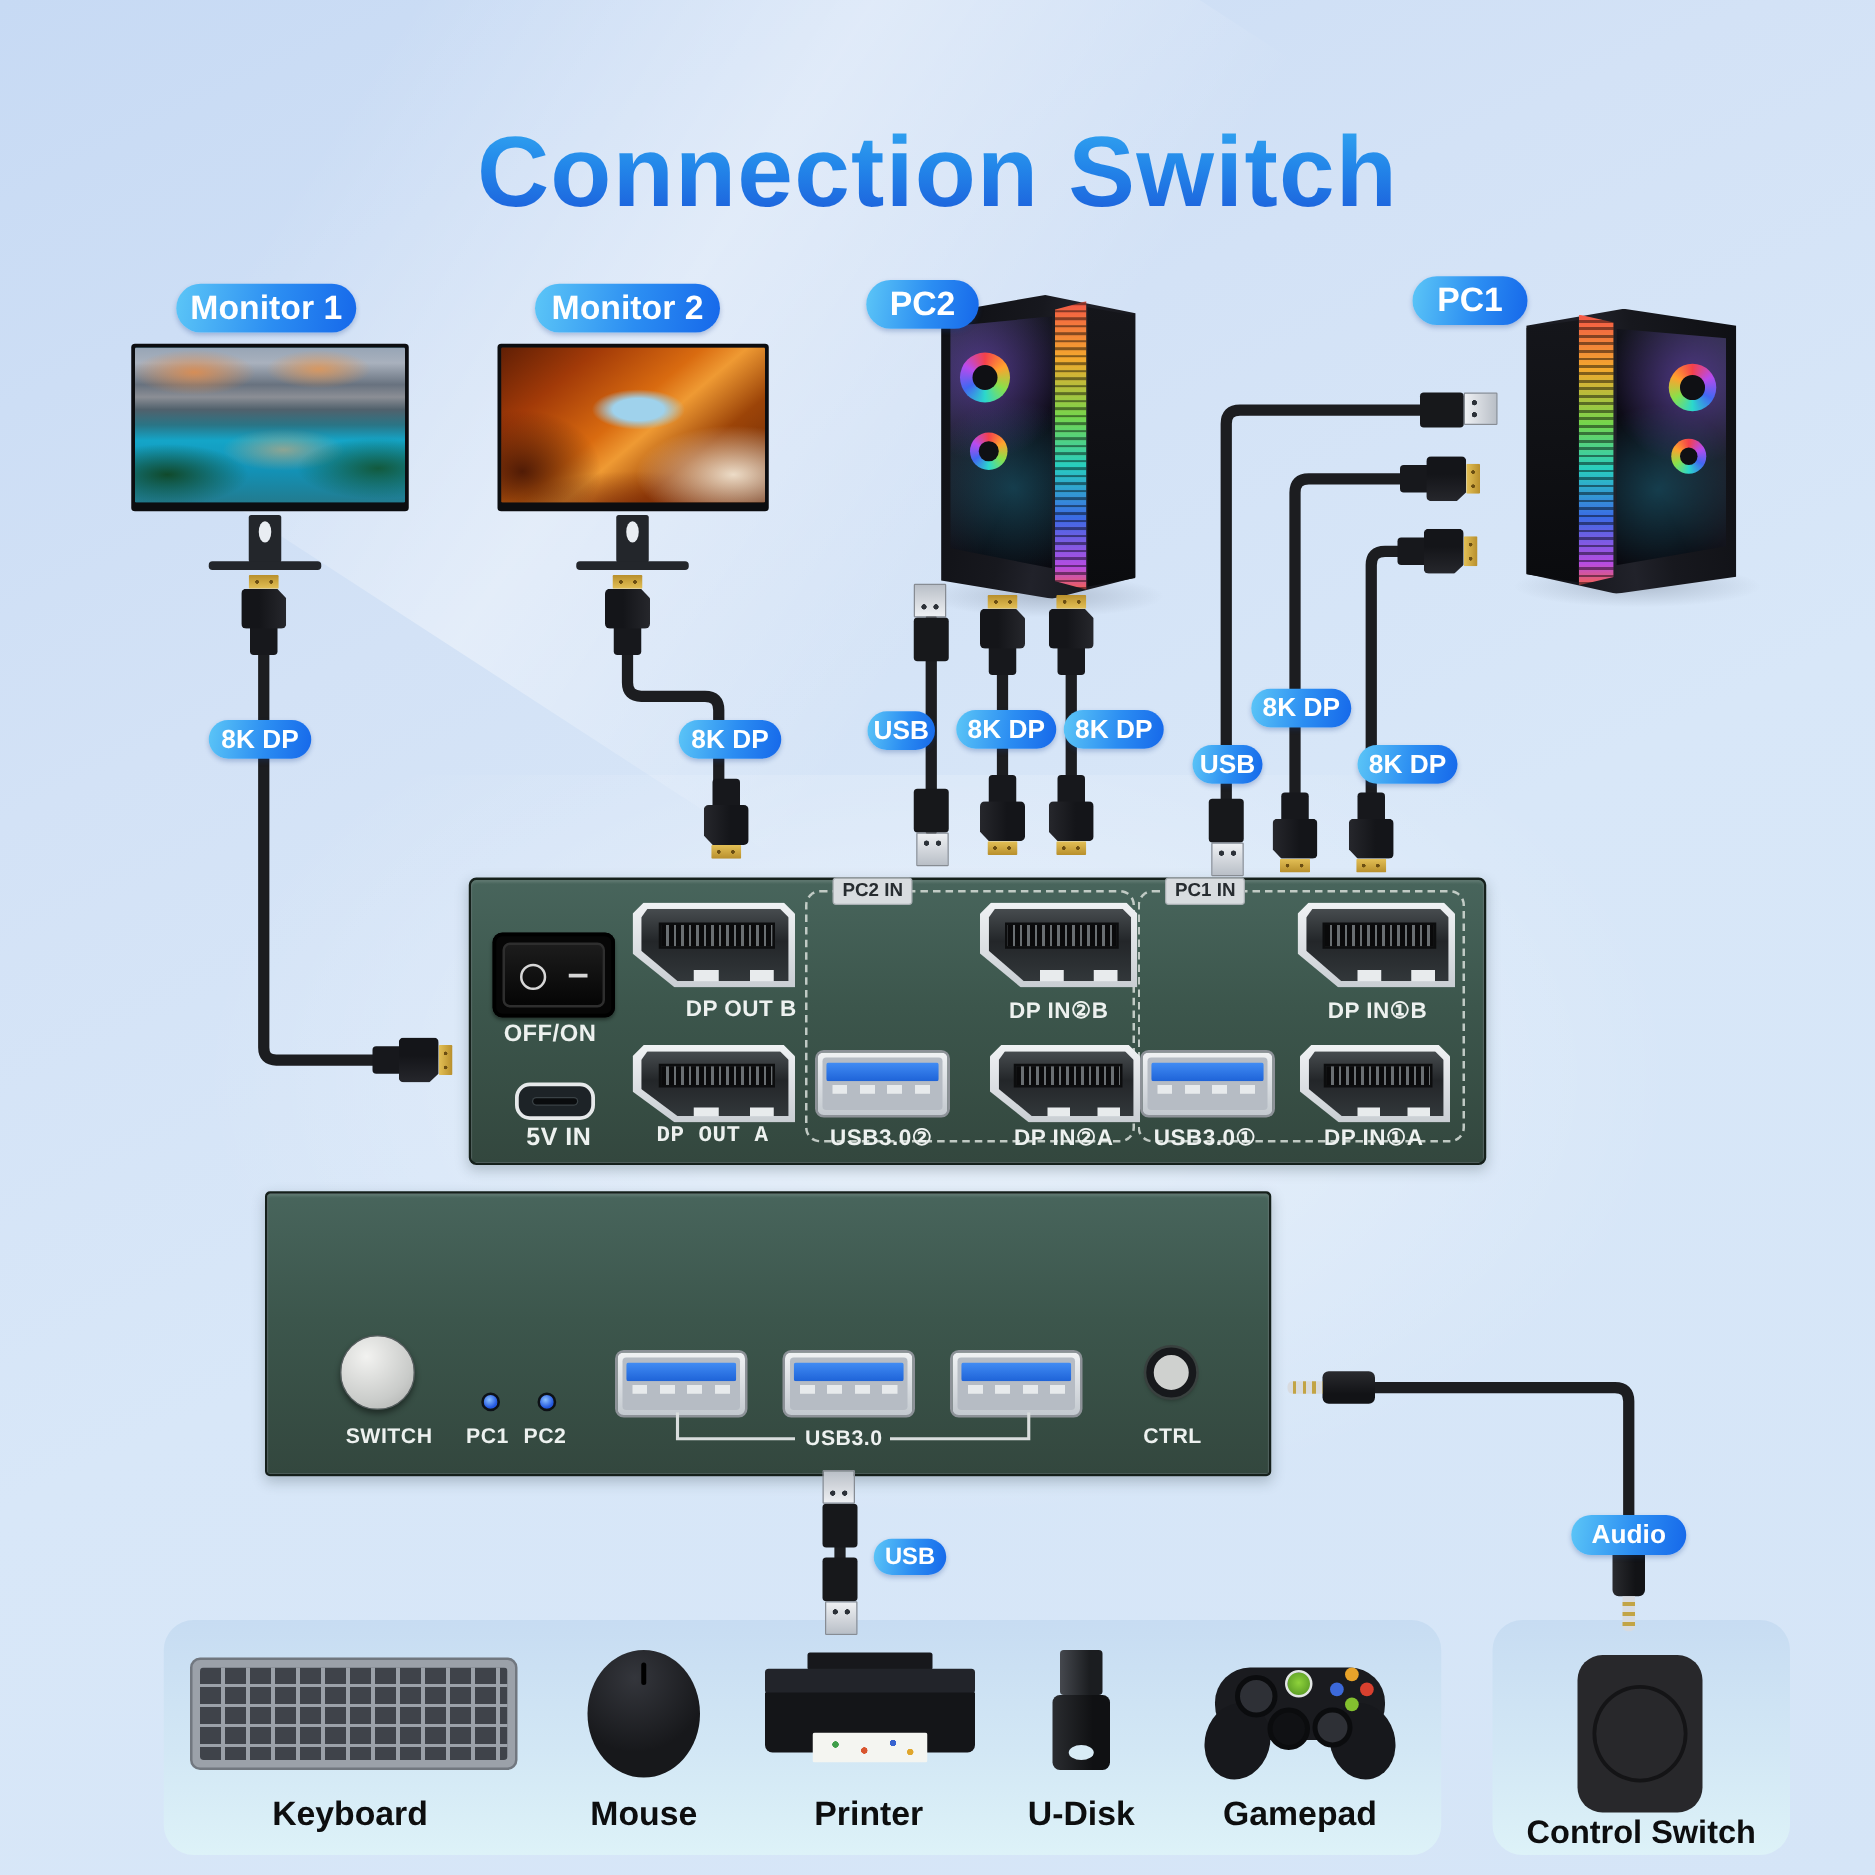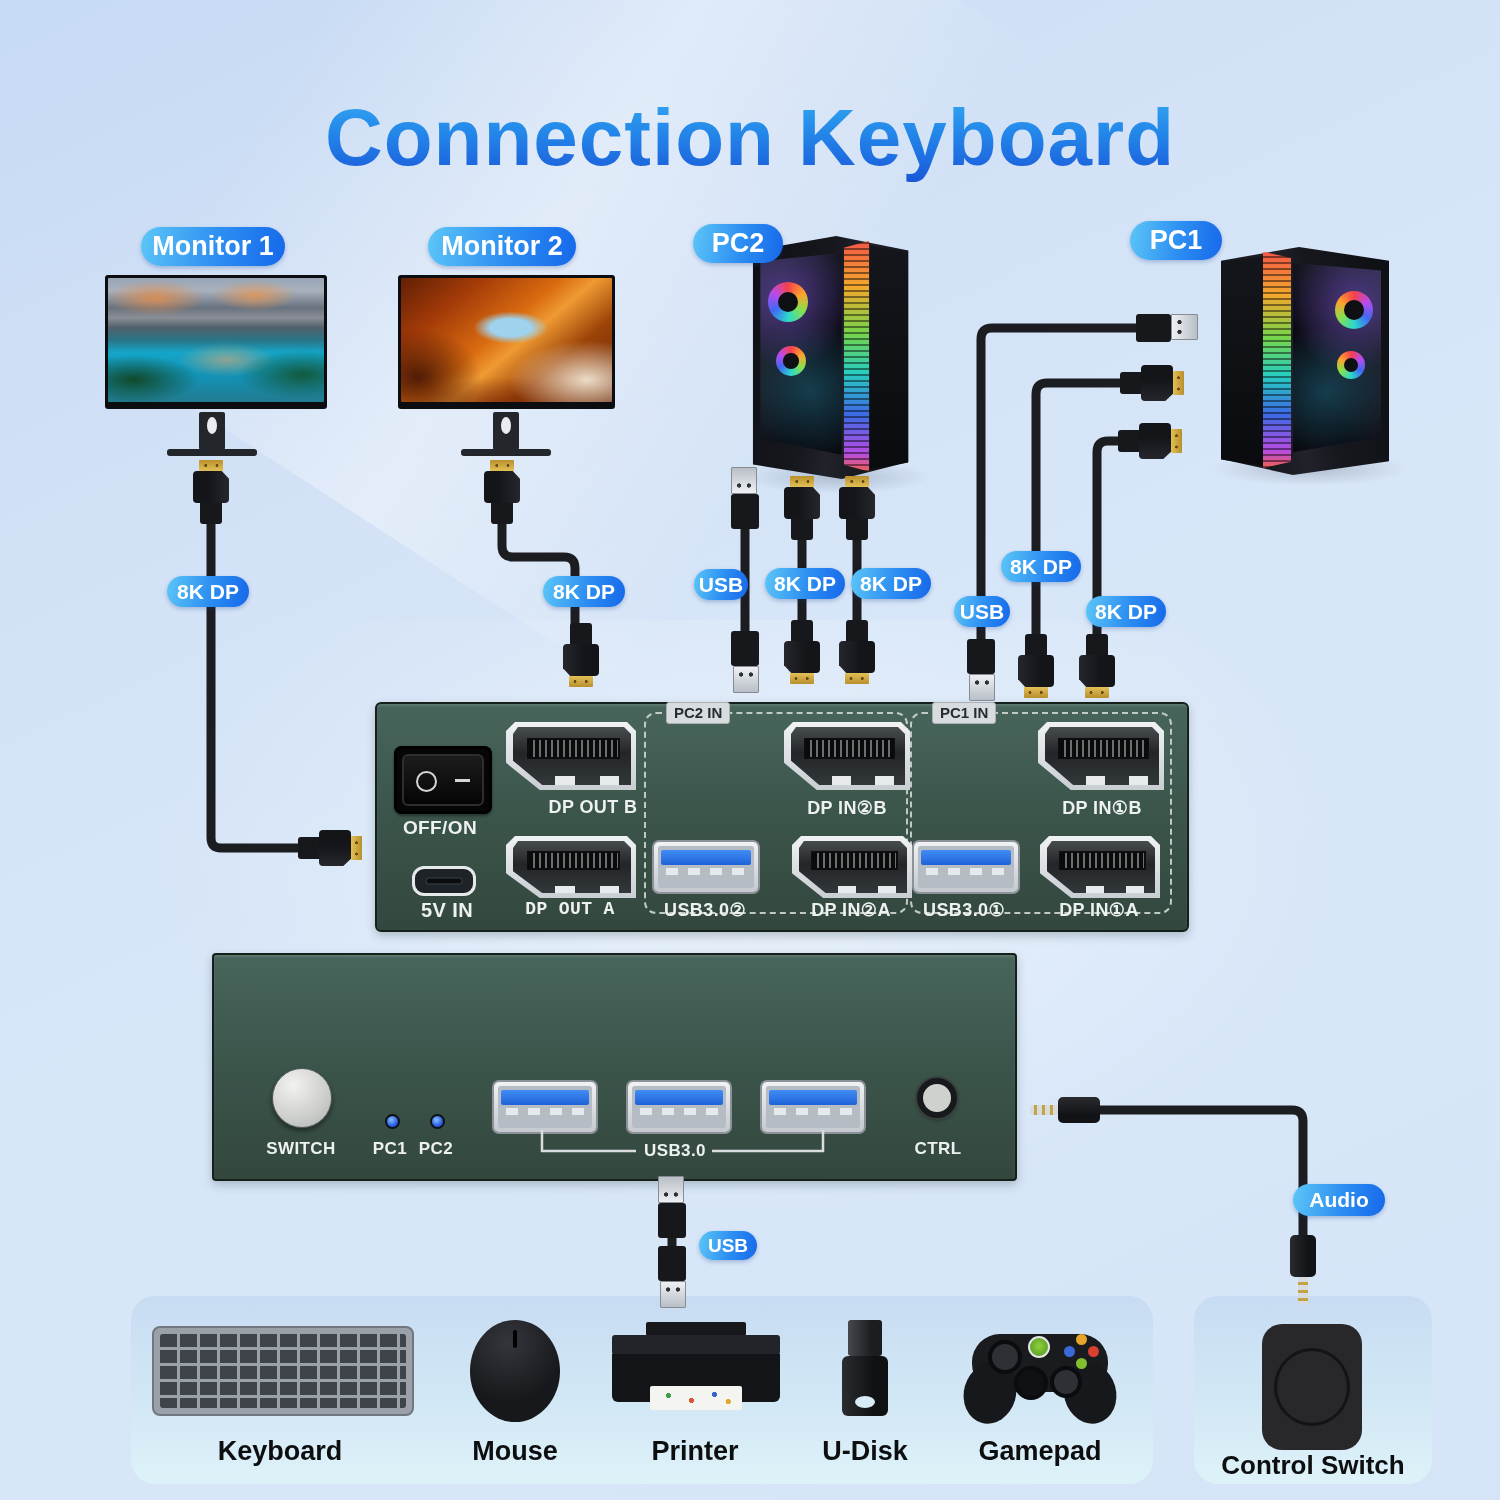--- a/index.html
+++ b/index.html
@@ -179,21 +179,21 @@
   .ctrlsw::after{content:"";position:absolute;left:50%;top:50%;width:70px;height:72px;transform:translate(-50%,-50%);
     border:3px solid #141416;border-radius:50%;}
 </style>
 </head>
 <body>
 
 <div class="canvas">
   <div class="streak"></div>
   <div class="glow"></div>
 
-  <div class="title">Connection Keyboard</div>
+  <div class="title">Connection Switch</div>
 
   <div class="pill big" style="left:141px;top:227px;width:144px;">Monitor 1</div>
   <div class="pill big" style="left:428px;top:227px;width:148px;">Monitor 2</div>
   <div class="pill big" style="left:693px;top:224px;width:90px;">PC2</div>
   <div class="pill big" style="left:1130px;top:221px;width:92px;">PC1</div>
 
   <div class="monitor" style="left:105px;top:275px;">
     <div class="mframe">
       <div class="mscreen m1img"></div>
     </div>
@@ -350,21 +350,21 @@
 
   <div class="pill sm" style="left:167px;top:576px;width:82px;">8K DP</div>
   <div class="pill sm" style="left:543px;top:576px;width:82px;">8K DP</div>
   <div class="pill sm" style="left:694px;top:569px;width:54px;">USB</div>
   <div class="pill sm" style="left:765px;top:568px;width:80px;">8K DP</div>
   <div class="pill sm" style="left:851px;top:568px;width:80px;">8K DP</div>
   <div class="pill sm" style="left:954px;top:596px;width:56px;">USB</div>
   <div class="pill sm" style="left:1001px;top:551px;width:80px;">8K DP</div>
   <div class="pill sm" style="left:1086px;top:596px;width:80px;">8K DP</div>
   <div class="pill sm" style="left:699px;top:1231px;width:58px;font-size:19px;height:29px;">USB</div>
-  <div class="pill sm" style="left:1257px;top:1184px;width:92px;height:32px;margin-left:36px;">Audio</div>
+  <div class="pill sm" style="left:1257px;top:1212px;width:92px;height:32px;">Audio</div>
 
   <div class="kvm" style="left:375px;top:702px;width:810px;height:226px;"></div>
 
   <div class="rocker" style="left:394px;top:746px;width:98px;height:68px;">
     <div class="rocker-in">
         <div class="rock-o"></div>
         <div class="rock-l"></div>
       </div>
   </div>
   <div class="lbl" style="left:382px;top:817px;width:116px;font-size:19px;">OFF/ON</div>
@@ -429,21 +429,21 @@
   <div class="dp-port" style="left:1040px;top:836px;width:120px;height:62px;">
     <div class="dp-cav"></div>
       <div class="dp-pins"></div>
       <div class="dp-t1"></div>
       <div class="dp-t2"></div>
   </div>
   <div class="lbl" style="left:1034px;top:899px;width:130px;font-size:18px;">DP IN①A</div>
 
   <div class="kvm" style="left:212px;top:953px;width:801px;height:224px;border-radius:4px;"></div>
   <div class="rbtn" style="left:272px;top:1068px;width:58px;height:58px;"></div>
-  <div class="lbl" style="left:256px;top:1139px;width:90px;font-size:17px;">SWITCH</div>
+  <div class="lbl" style="left:256px;top:1139px;width:90px;font-size:17px;text-align:right;">SWITCH</div>
   <div class="led" style="left:385px;top:1114px;"></div>
   <div class="lbl" style="left:368px;top:1139px;width:44px;font-size:17px;">PC1</div>
   <div class="led" style="left:430px;top:1114px;"></div>
   <div class="lbl" style="left:414px;top:1139px;width:44px;font-size:17px;">PC2</div>
   <div class="usb-port" style="left:492px;top:1080px;width:102px;height:50px;">
     <div class="usb-cav"></div>
       <div class="usb-tongue"></div>
       <div class="usb-cont"></div>
   </div>
   <div class="usb-port" style="left:626px;top:1080px;width:102px;height:50px;">

